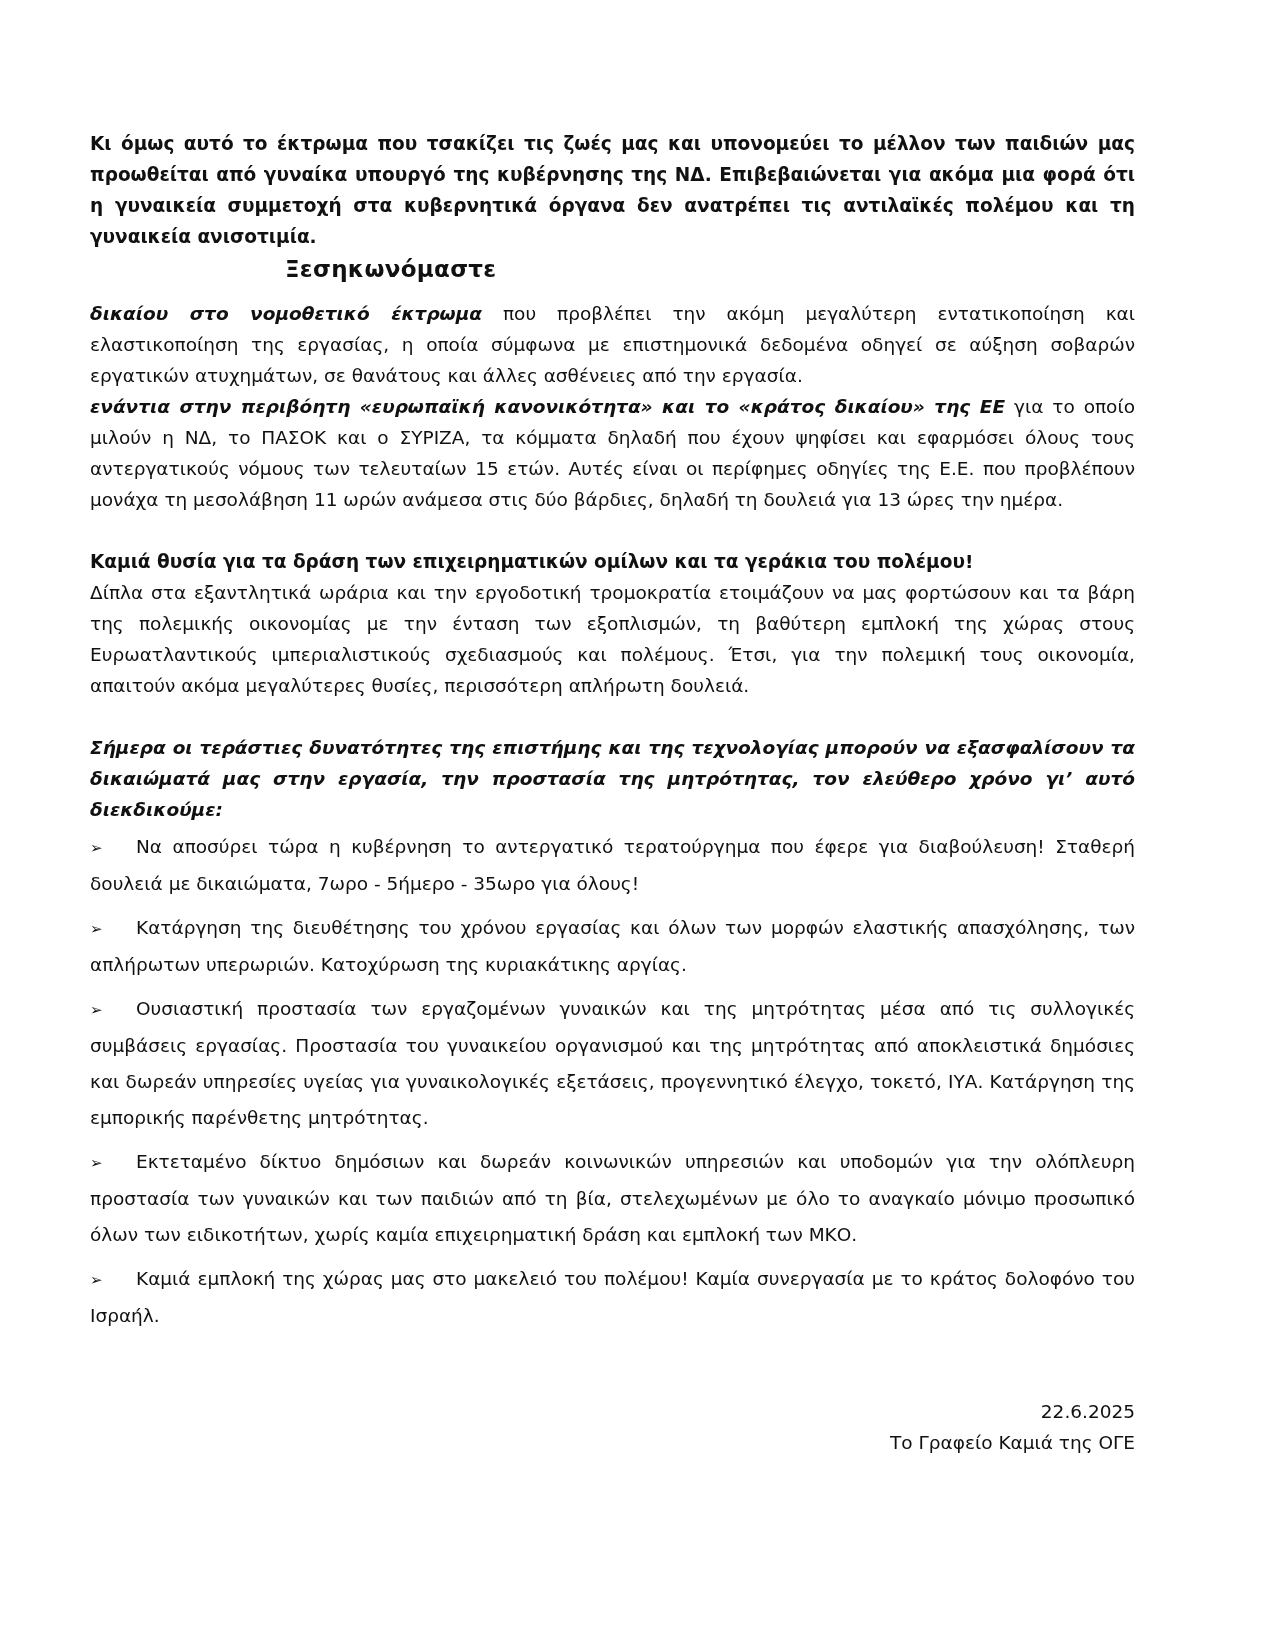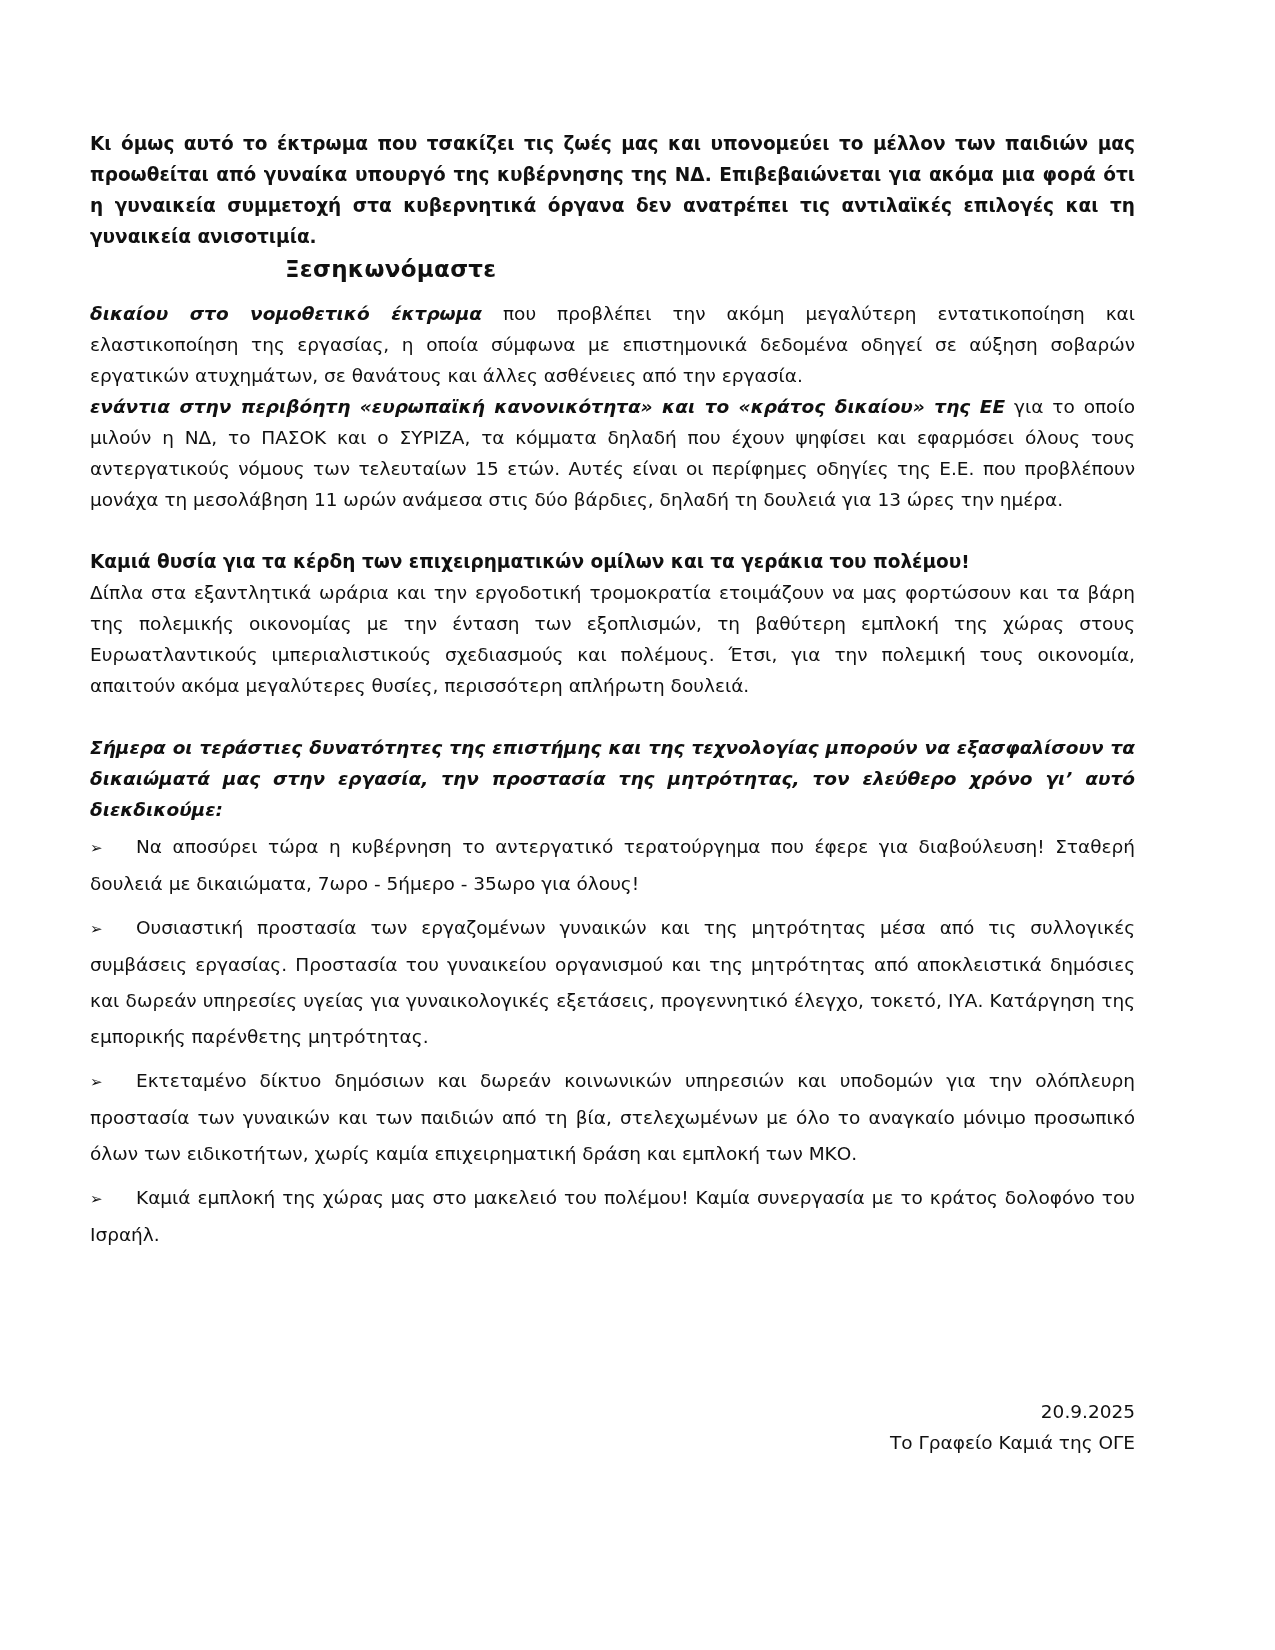--- a/index.html
+++ b/index.html
@@ -21,44 +21,45 @@
   ul.demands { list-style: none; padding: 0; margin: 0; }
   ul.demands li { margin: 0 0 8px 0; line-height: 36px; }
   .arrow { display: inline-block; width: 46px; font-size: 15px; }
   .footer { position: absolute; right: 140px; top: 1396px; text-align: right;
     font-family: "DejaVu Sans", sans-serif; font-size: 18.5px; line-height: 31px; }
 </style>
 </head>
 <body>
 
 <div class="page">
-  <p class="intro just">Κι όμως αυτό το έκτρωμα που τσακίζει τις ζωές μας και υπονομεύει το μέλλον των παιδιών μας προωθείται από γυναίκα υπουργό της κυβέρνησης της ΝΔ. Επιβεβαιώνεται για ακόμα μια φορά ότι η γυναικεία συμμετοχή στα κυβερνητικά όργανα δεν ανατρέπει τις αντιλαϊκές επιλογές και τη γυναικεία ανισοτιμία.</p>
+  <p class="intro just">Κι όμως αυτό το έκτρωμα που τσακίζει τις ζωές μας και υπονομεύει το μέλλον των παιδιών μας προωθείται από γυναίκα υπουργό της κυβέρνησης της ΝΔ. Επιβεβαιώνεται για ακόμα μια φορά ότι η γυναικεία συμμετοχή στα κυβερνητικά όργανα δεν ανατρέπει τις αντιλαϊκές πολέμου και τη γυναικεία ανισοτιμία.</p>
 
   <div class="heading">Ξεσηκωνόμαστε</div>
 
   <p class="just">
     <span class="b-i">δικαίου στο νομοθετικό έκτρωμα</span><span> που προβλέπει την ακόμη μεγαλύτερη εντατικοποίηση και ελαστικοποίηση της εργασίας, η οποία σύμφωνα με επιστημονικά δεδομένα οδηγεί σε αύξηση σοβαρών εργατικών ατυχημάτων, σε θανάτους και άλλες ασθένειες από την εργασία.</span>
   </p>
   <p class="just">
     <span class="b-i">ενάντια στην περιβόητη «ευρωπαϊκή κανονικότητα» και το «κράτος δικαίου» της ΕΕ</span><span> για το οποίο μιλούν η ΝΔ, το ΠΑΣΟΚ και ο ΣΥΡΙΖΑ, τα κόμματα δηλαδή που έχουν ψηφίσει και εφαρμόσει όλους τους αντεργατικούς νόμους των τελευταίων 15 ετών. Αυτές είναι οι περίφημες οδηγίες της Ε.Ε. που προβλέπουν μονάχα τη μεσολάβηση 11 ωρών ανάμεσα στις δύο βάρδιες, δηλαδή τη δουλειά για 13 ώρες την ημέρα.</span>
   </p>
 
   <div class="gap"></div>
 
-  <p class="b">Καμιά θυσία για τα κέρδη των επιχειρηματικών ομίλων και τα γεράκια του πολέμου!</p>
+  <p class="b">Καμιά θυσία για τα δράση των επιχειρηματικών ομίλων και τα γεράκια του πολέμου!</p>
   <p class="just">Δίπλα στα εξαντλητικά ωράρια και την εργοδοτική τρομοκρατία ετοιμάζουν να μας φορτώσουν και τα βάρη της πολεμικής οικονομίας με την ένταση των εξοπλισμών, τη βαθύτερη εμπλοκή της χώρας στους Ευρωατλαντικούς ιμπεριαλιστικούς σχεδιασμούς και πολέμους. Έτσι, για την πολεμική τους οικονομία, απαιτούν ακόμα μεγαλύτερες θυσίες, περισσότερη απλήρωτη δουλειά.</p>
 
   <div class="gap"></div>
 
   <p class="demands-intro just">Σήμερα οι τεράστιες δυνατότητες της επιστήμης και της τεχνολογίας μπορούν να εξασφαλίσουν τα δικαιώματά μας στην εργασία, την προστασία της μητρότητας, τον ελεύθερο χρόνο γι’ αυτό διεκδικούμε:</p>
 
   <ul class="demands">
     <li class="just"><span class="arrow">➢</span><span>Να αποσύρει τώρα η κυβέρνηση το αντεργατικό τερατούργημα που έφερε για διαβούλευση! Σταθερή δουλειά με δικαιώματα, 7ωρο - 5ήμερο - 35ωρο για όλους!</span></li>
+    <li class="just"><span class="arrow">➢</span><span>Κατάργηση της διευθέτησης του χρόνου εργασίας και όλων των μορφών ελαστικής απασχόλησης, των απλήρωτων υπερωριών. Κατοχύρωση της κυριακάτικης αργίας.</span></li>
     <li class="just"><span class="arrow">➢</span><span>Ουσιαστική προστασία των εργαζομένων γυναικών και της μητρότητας μέσα από τις συλλογικές συμβάσεις εργασίας. Προστασία του γυναικείου οργανισμού και της μητρότητας από αποκλειστικά δημόσιες και δωρεάν υπηρεσίες υγείας για γυναικολογικές εξετάσεις, προγεννητικό έλεγχο, τοκετό, ΙΥΑ. Κατάργηση της εμπορικής παρένθετης μητρότητας.</span></li>
     <li class="just"><span class="arrow">➢</span><span>Εκτεταμένο δίκτυο δημόσιων και δωρεάν κοινωνικών υπηρεσιών και υποδομών για την ολόπλευρη προστασία των γυναικών και των παιδιών από τη βία, στελεχωμένων με όλο το αναγκαίο μόνιμο προσωπικό όλων των ειδικοτήτων, χωρίς καμία επιχειρηματική δράση και εμπλοκή των ΜΚΟ.</span></li>
     <li class="just"><span class="arrow">➢</span><span>Καμιά εμπλοκή της χώρας μας στο μακελειό του πολέμου! Καμία συνεργασία με το κράτος δολοφόνο του Ισραήλ.</span></li>
   </ul>
 </div>
 
 <div class="footer">
-  <div>20.9.2025</div>
+  <div>22.6.2025</div>
   <div>Το Γραφείο Καμιά της ΟΓΕ</div>
 </div>
 
 </body></html>

